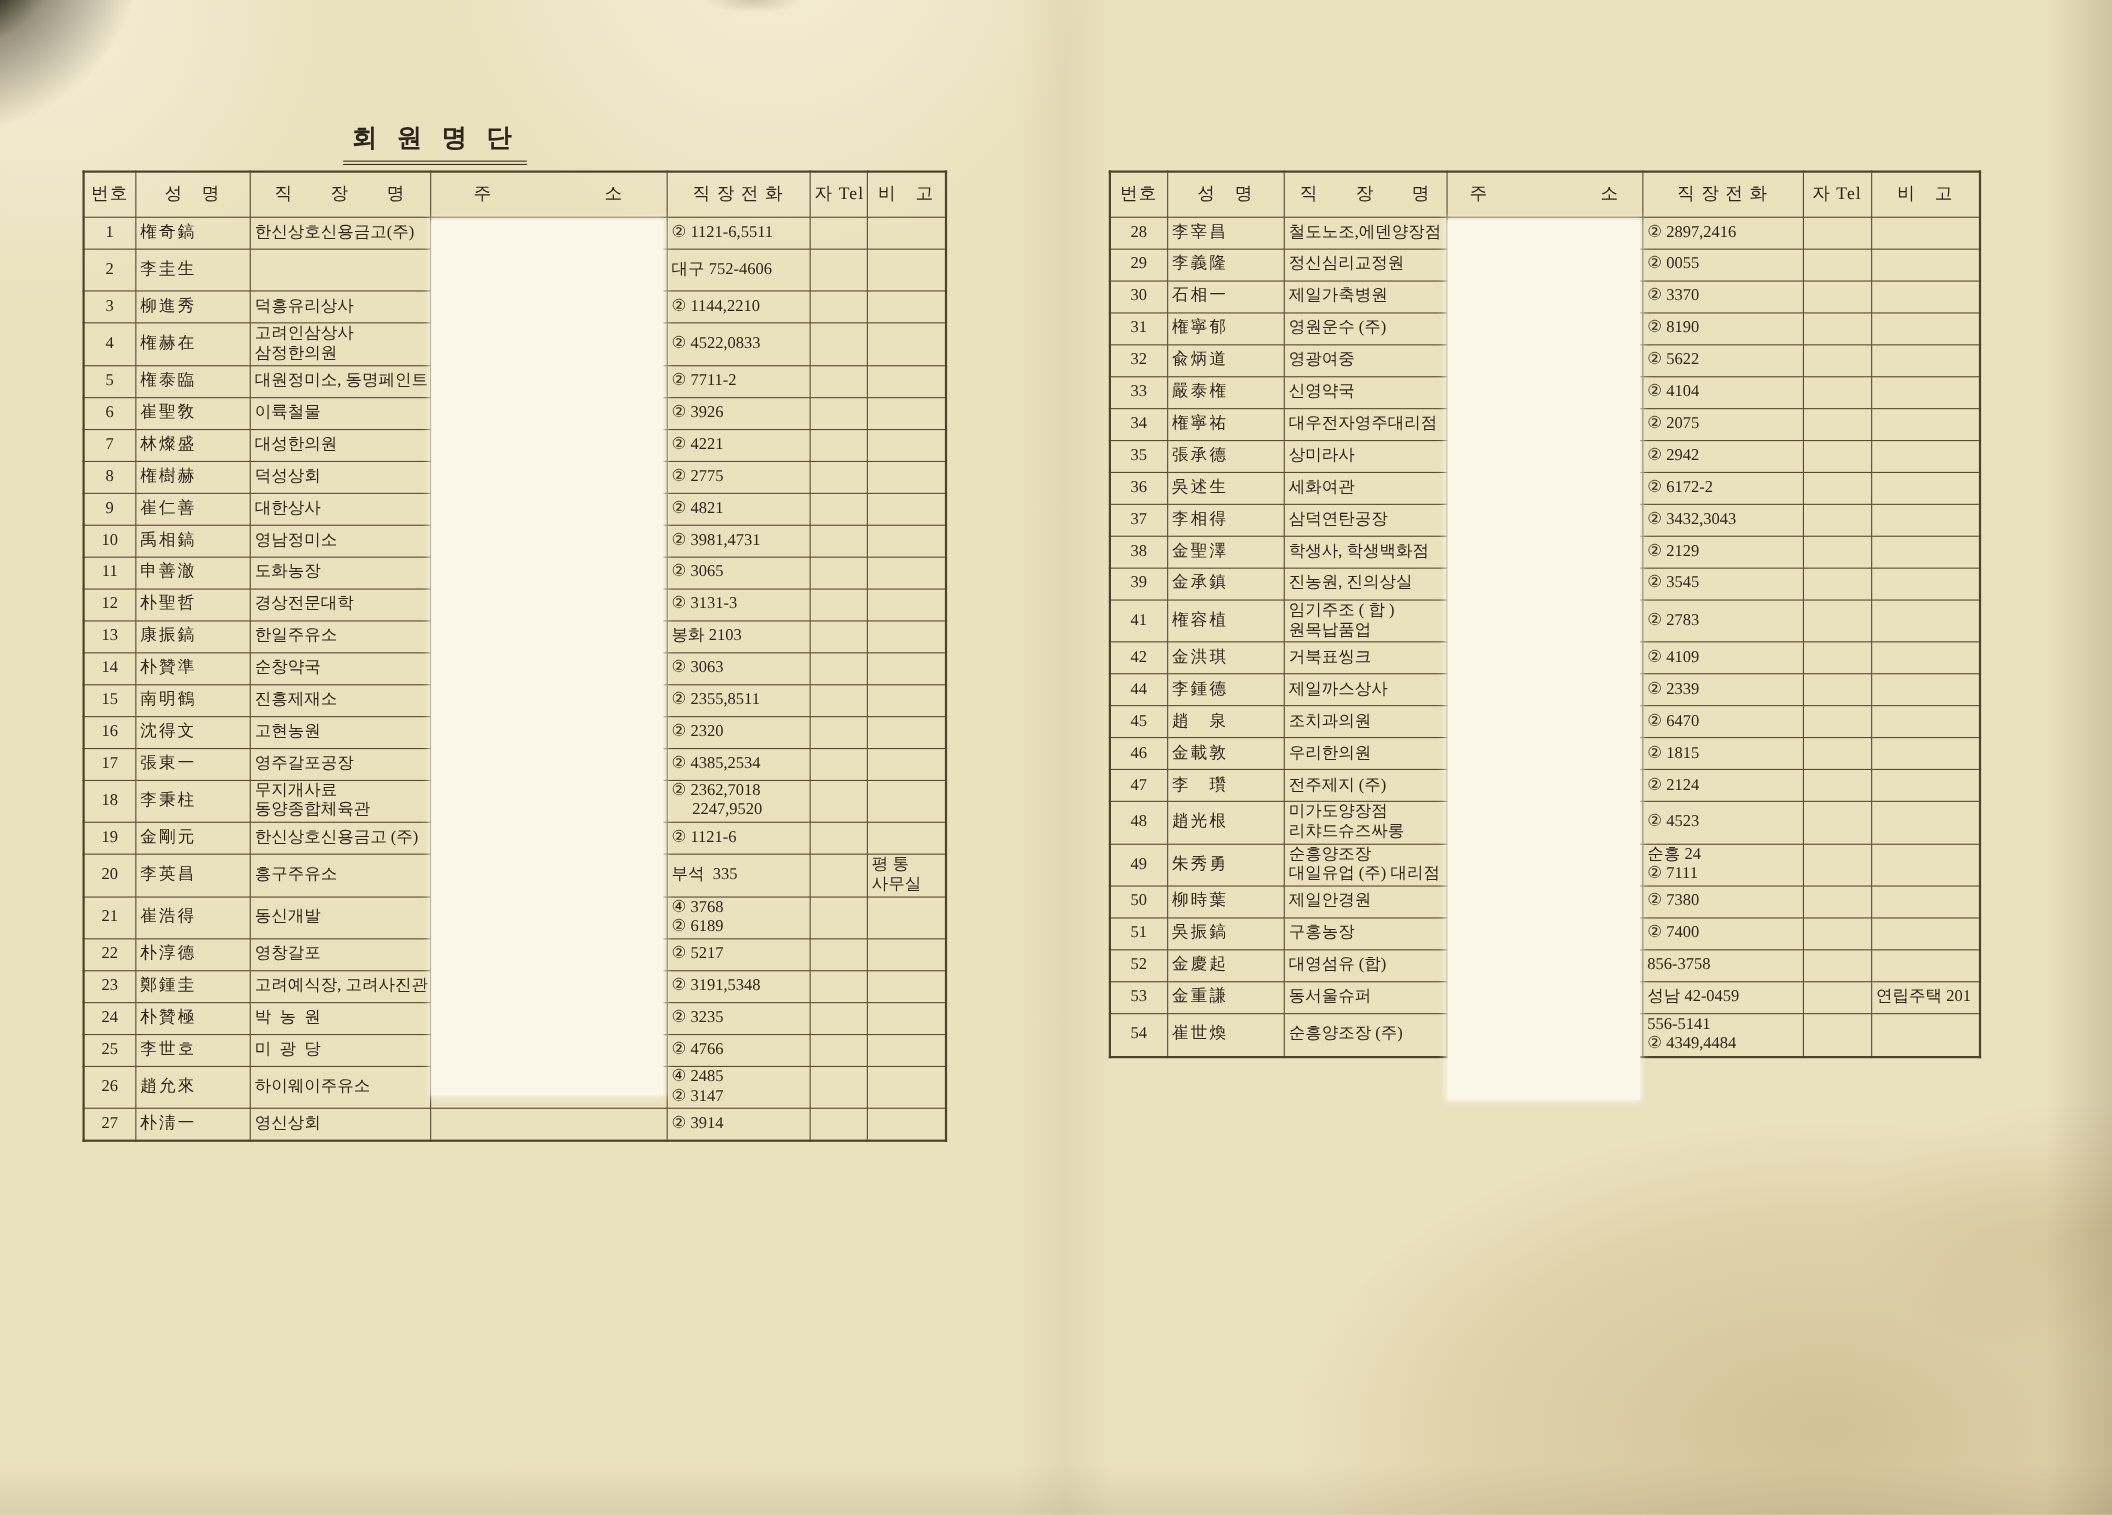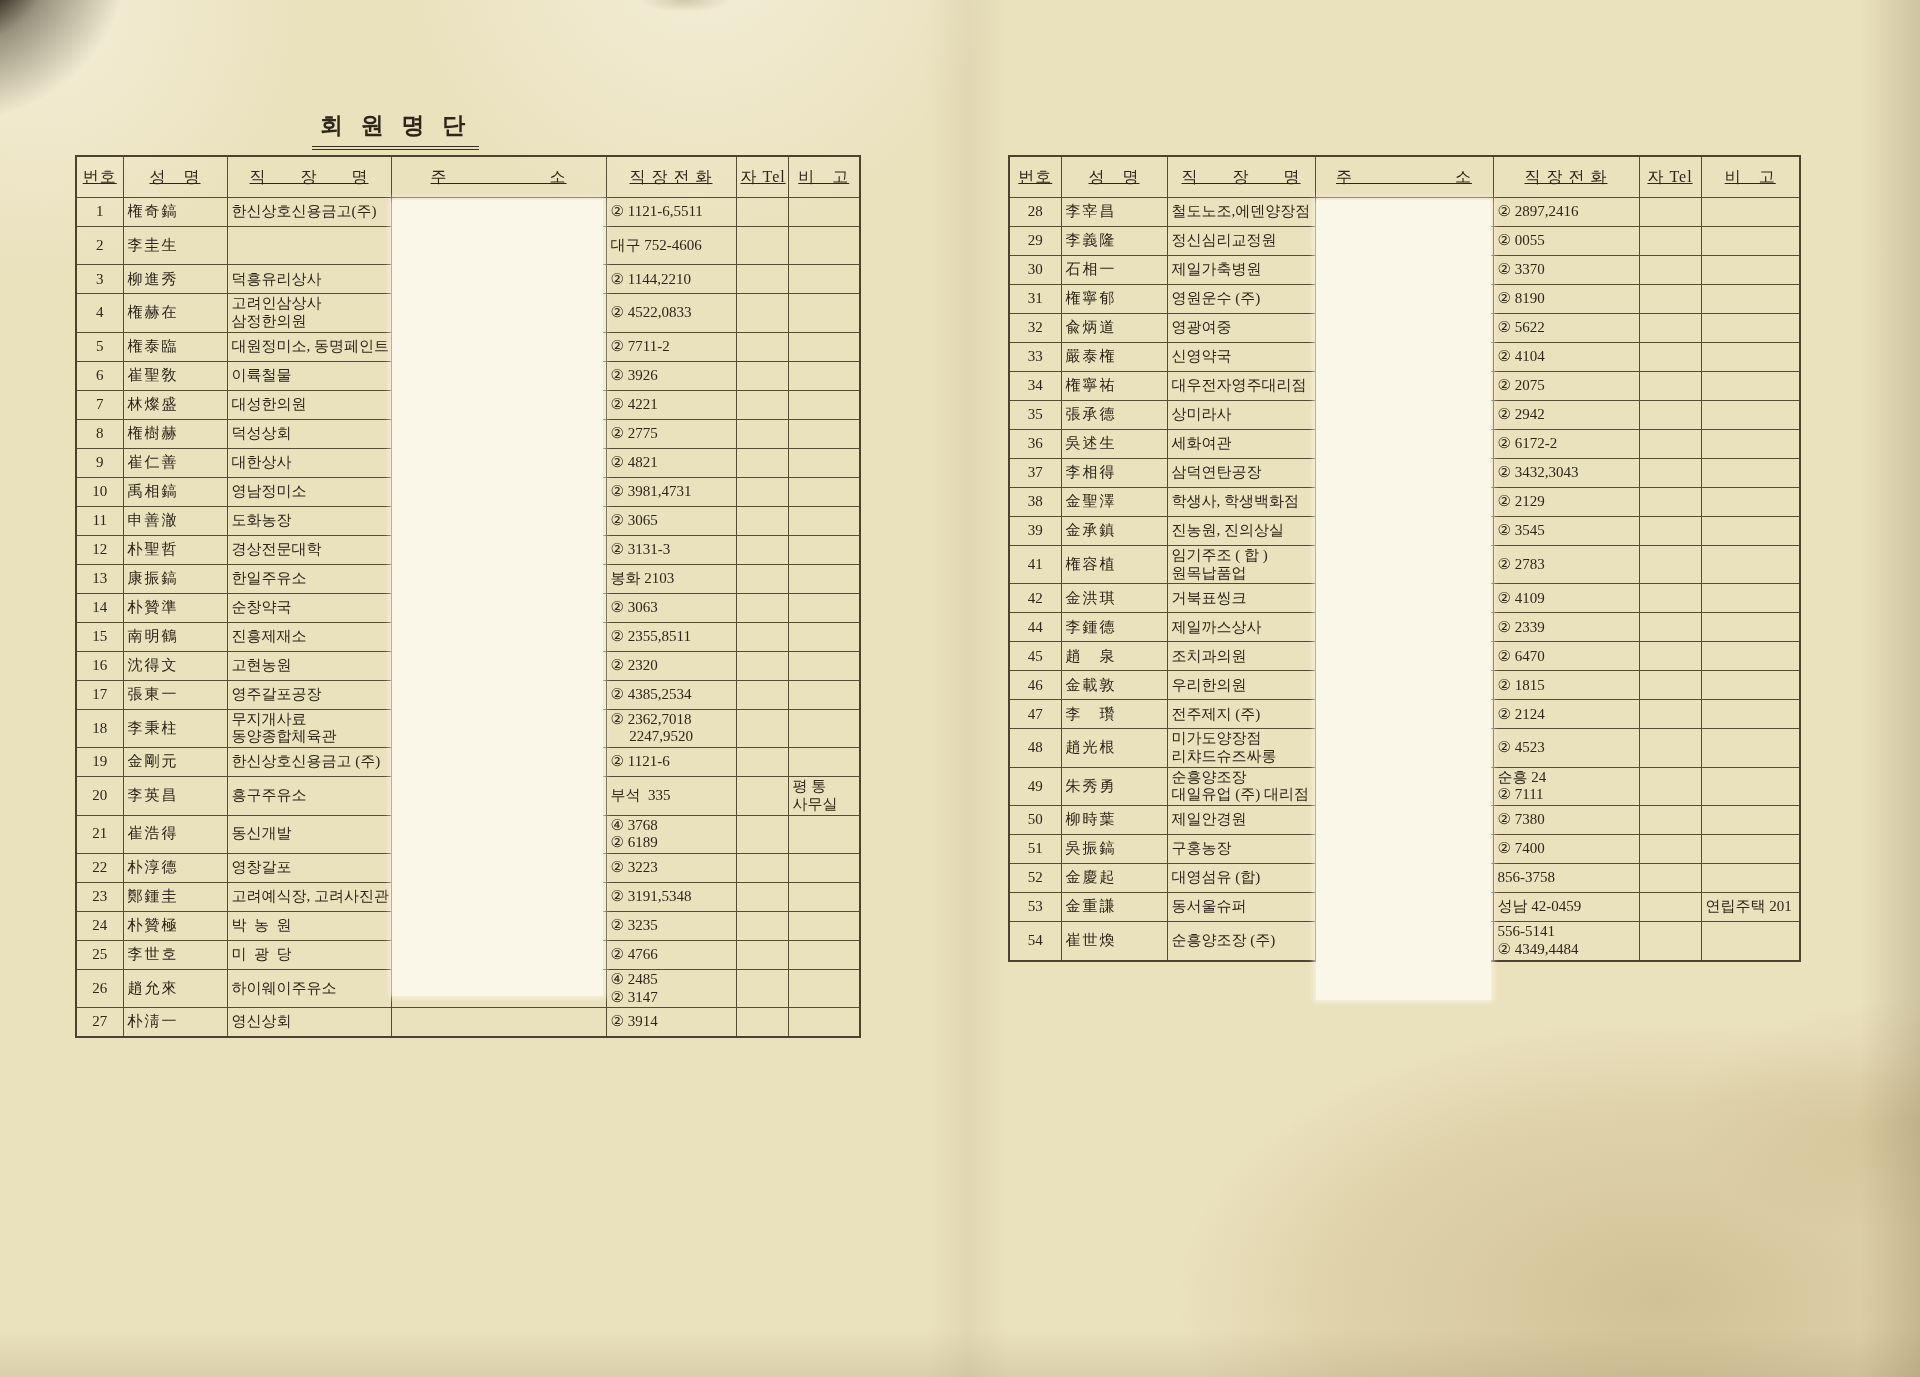--- a/index.html
+++ b/index.html
@@ -48,21 +48,21 @@
 
   .roster th,.roster td{
     border:1.6px solid #564b35;
     vertical-align:middle;
     padding:1px 4px;
     font-size:15px;
     line-height:1.18;
     white-space:pre;
     overflow:visible;
   }
-  .roster{border:2.5px solid #4c4230;text-decoration:underline;}
+  .roster{border:2.5px solid #4c4230;}
   .roster th{height:38px;font-size:16px;font-weight:normal;text-align:center;letter-spacing:1px;}
   .roster td{height:26px;}
 
   .c-no{text-align:center;margin-top:12px;}
   .c-name{letter-spacing:2px;padding-left:6px;}
   .c-work{padding-left:6px;}
   .c-addr{padding-left:4px;}
   .c-phone{padding-left:7px;}
   .c-note{font-size:14px;padding-left:5px;}
 
@@ -308,21 +308,21 @@
         <td class="c-phone"><span class="cellv">④ 3768
 ② 6189</span></td>
         <td class="c-tel"><span class="cellv"></span></td>
         <td class="c-note"><span class="cellv"></span></td>
       </tr>
       <tr>
         <td class="c-no"><span class="cellv">22</span></td>
         <td class="c-name"><span class="cellv">朴淳德</span></td>
         <td class="c-work"><span class="cellv">영창갈포</span></td>
         <td class="c-addr"><span class="cellv"></span></td>
-        <td class="c-phone"><span class="cellv">② 3223</span></td>
+        <td class="c-phone"><span class="cellv">② 5217</span></td>
         <td class="c-tel"><span class="cellv"></span></td>
         <td class="c-note"><span class="cellv"></span></td>
       </tr>
       <tr>
         <td class="c-no"><span class="cellv">23</span></td>
         <td class="c-name"><span class="cellv">鄭鍾圭</span></td>
         <td class="c-work"><span class="cellv">고려예식장, 고려사진관</span></td>
         <td class="c-addr"><span class="cellv"></span></td>
         <td class="c-phone"><span class="cellv">② 3191,5348</span></td>
         <td class="c-tel"><span class="cellv"></span></td>

